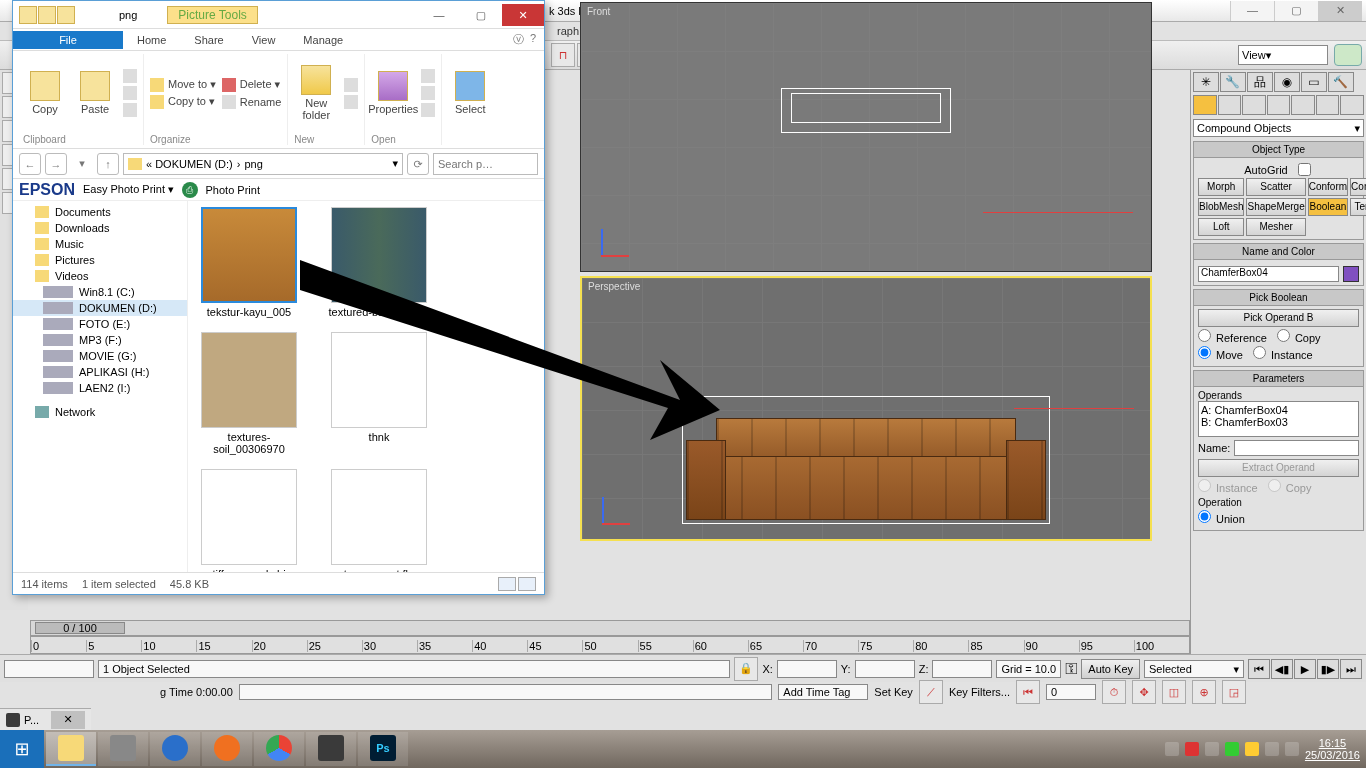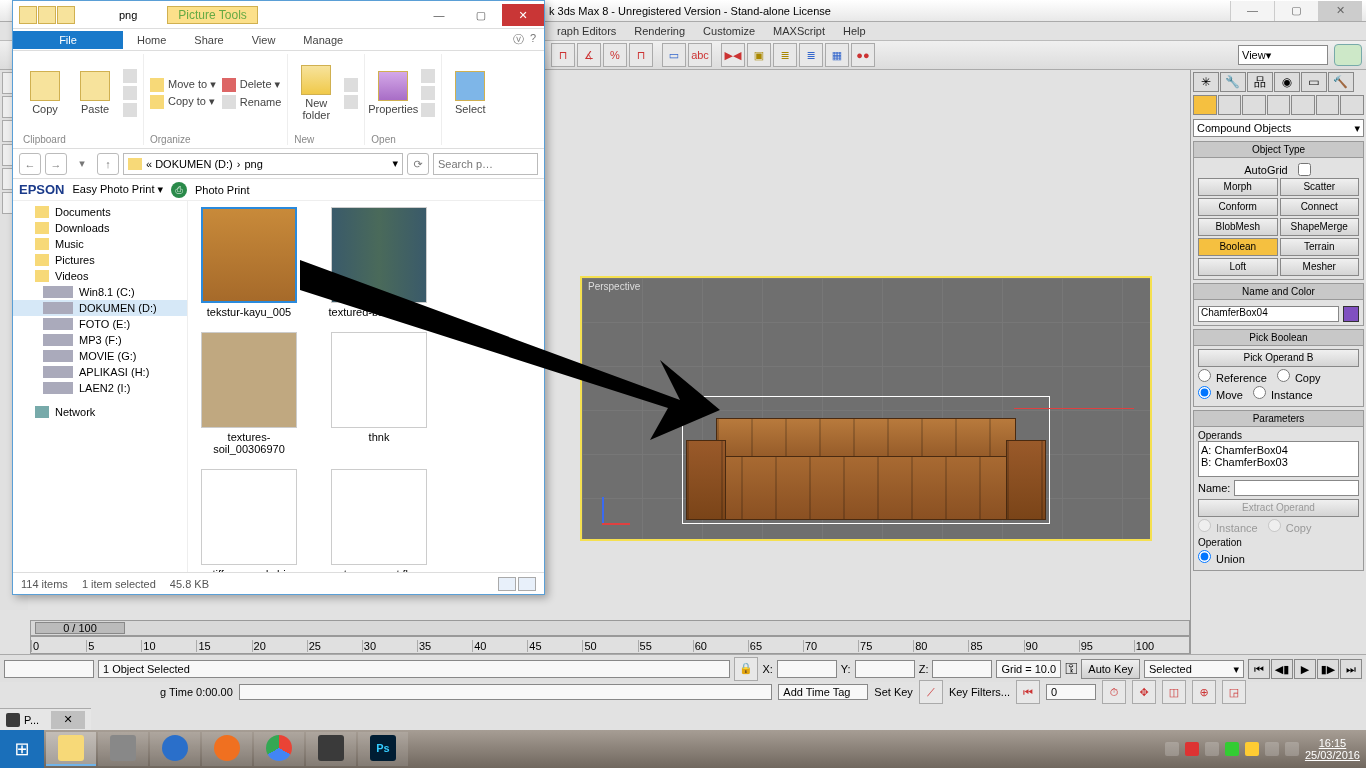--- a/index.html
+++ b/index.html
@@ -33,21 +33,21 @@
 .minilist { display:flex; flex-direction:column; font-size:11px; gap:3px; color:#444; }
 .minilist div { display:flex; align-items:center; gap:4px; }
 .mini-ic { width:14px; height:14px; background:#ddd; display:inline-block; }
 
 .navbar { height: 30px; display:flex; align-items:center; gap:4px; padding: 2px 6px; border-bottom:1px solid #ddd; }
 .navbtn { width:22px; height:22px; border:1px solid #bbb; border-radius:3px; text-align:center; line-height:20px; color:#777; }
 .addr { flex:1; border:1px solid #bbb; height:22px; display:flex; align-items:center; padding:0 4px; font-size:11px; }
 .search { width:105px; border:1px solid #bbb; height:22px; padding:0 4px; color:#999; font-size:11px; }
 
 .epson-bar { height:22px; display:flex; align-items:center; gap:8px; padding:0 6px; border-bottom:1px solid #eee; font-size:11px; }
-.epson-bar .logo { color:#1a3a8a; font-weight:bold; font-size:13px; }
+.epson-bar .logo { color:#1a3a8a; font-weight:bold; font-size:16px; }
 .epson-bar .dot { width:16px; height:16px; border-radius:50%; background:#2a8a4a; color:#fff; text-align:center; line-height:16px; font-size:9px; }
 
 .expl-body { display:flex; height: calc(100% - 28px - 22px - 98px - 30px - 22px - 22px); }
 .tree { width:175px; border-right:1px solid #eee; padding:3px 0; overflow:hidden; }
 .tree div { padding:2px 8px 2px 22px; font-size:11px; display:flex; align-items:center; gap:6px; }
 .tree .drv { padding-left: 30px; }
 .tree .sel { background:#d6e8f7; }
 .tree .ic { width:14px; height:12px; background:#f7d978; display:inline-block; }
 .tree .ic.drv { background:#aab; }
 
@@ -113,21 +113,21 @@
 .cp-tabs { display:flex; gap:1px; margin-bottom:3px; }
 .cp-tabs div { width:26px; height:20px; background:#ddd; border:1px solid #888; text-align:center; line-height:18px; font-size:12px; }
 .cp-row2 { display:flex; gap:1px; margin-bottom:4px; }
 .cp-row2 div { width:26px; height:20px; background:#ddd; border:1px solid #888; }
 .cp-row2 .sel { background:#f5c040; }
 .cp-dd { width:100%; height:18px; border:1px solid #888; background:#fff; font-size:11px; padding:0 3px; margin-bottom:4px; display:flex; align-items:center; justify-content:space-between; }
 
 .rollout { border:1px solid #999; background:#e2e2e2; margin-bottom:3px; }
 .rollout .hdr { height:16px; background:#c8c8c8; border-bottom:1px solid #999; text-align:center; font-size:10px; line-height:15px; }
 .rollout .body { padding:3px 4px; }
-.btn-grid { display:grid; grid-template-columns:1fr 1fr; gap:2px; }
+.btn-grid { display:grid; grid-template-columns:1fr 1fr 1fr 1fr; gap:2px; }
 .btn-grid .btn, .wbtn { height:18px; border:1px solid #888; background:linear-gradient(#f0f0f0,#d4d4d4); text-align:center; font-size:10px; line-height:16px; }
 .btn-grid .btn.sel { background:#f5c040; }
 .inprow { display:flex; align-items:center; gap:4px; margin-top:3px; }
 .inp { height:16px; border:1px solid #888; background:#fff; flex:1; font-size:10px; padding:0 2px; }
 .swatch { width:16px; height:16px; background:#8050c0; border:1px solid #333; }
 .radio-row { display:flex; gap:10px; font-size:10px; align-items:center; margin:2px 0; }
 .radio-row input { margin-right:2px; }
 .oplist { border:1px solid #888; background:#fff; height:36px; padding:2px; font-size:10px; }
 .disabled { color:#999; }
 
@@ -205,20 +205,31 @@
 
   <div class="leftstrip">
     <div></div>
       <div></div>
       <div></div>
       <div></div>
       <div></div>
       <div></div>
   </div>
 
+  <div class="viewport front">
+    <div class="grid"></div>
+    <span class="vlabel">Front</span>
+    <div class="wire-box" style="left:200px; top:85px; width:170px; height:45px;"></div>
+    <div class="wire-box" style="left:210px; top:90px; width:150px; height:30px;"></div>
+    <div class="axis">
+        <div class="z"></div>
+        <div class="x"></div>
+      </div>
+    <div style="position:absolute; right:18px; bottom:58px; width:150px; height:1px; background:#e04040"></div>
+  </div>
 
   <div class="viewport persp">
     <div class="grid" style="background-size:60px 44px"></div>
     <span class="vlabel">Perspective</span>
     <div class="sofa">
       <div class="back">
           <div class="planks"></div>
         </div>
       <div class="seat">
           <div class="planks"></div>

